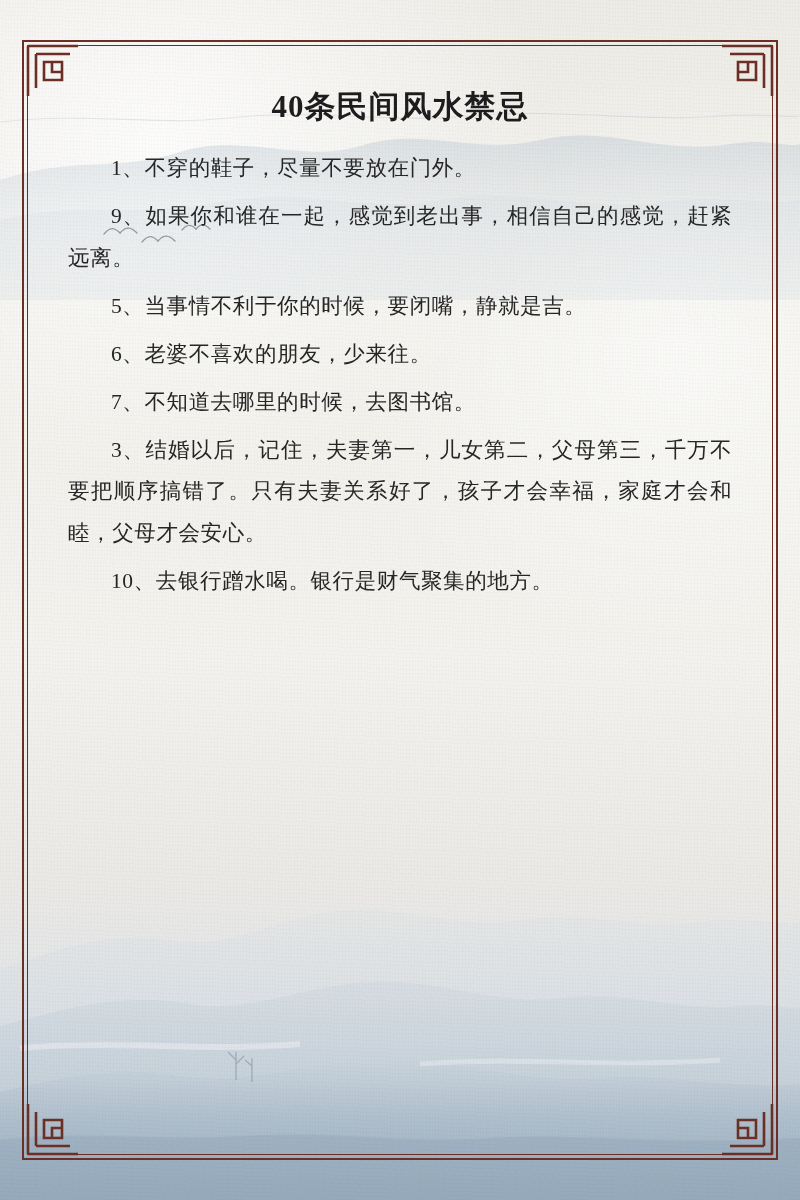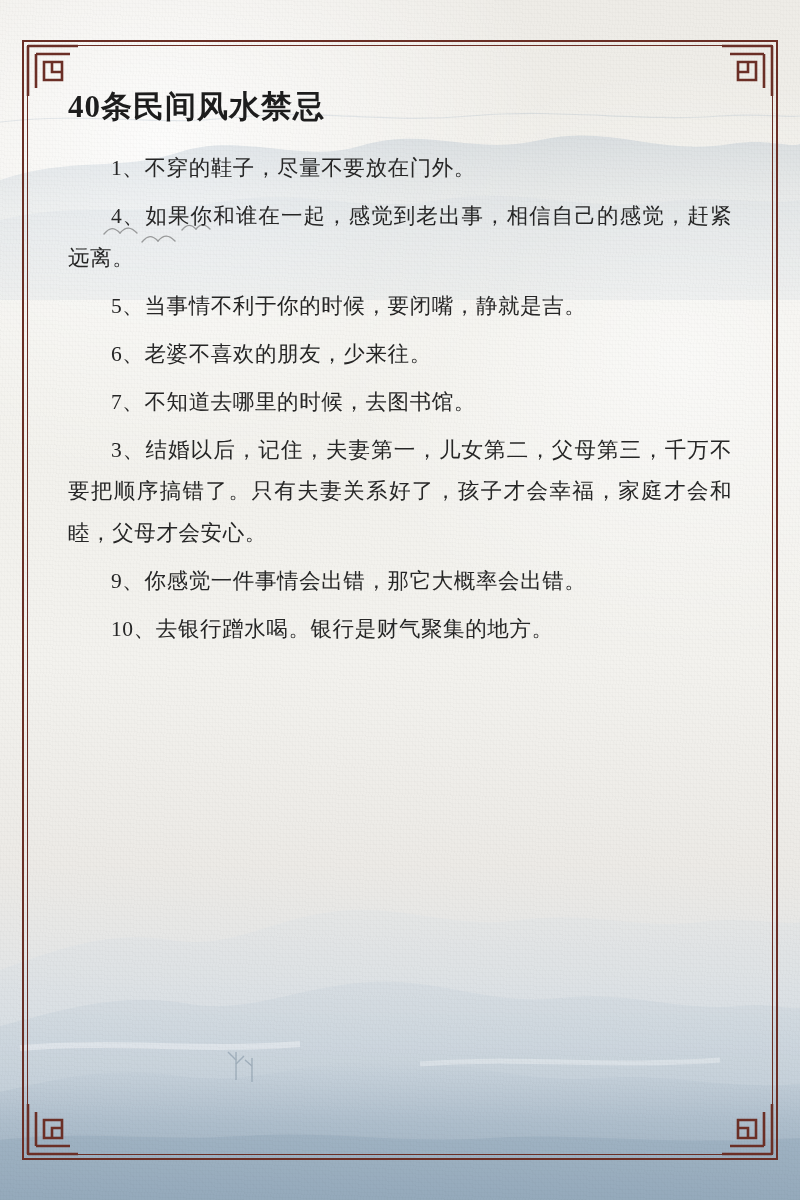--- a/index.html
+++ b/index.html
@@ -85,20 +85,21 @@
     position: absolute;
     left: 44px; top: 56px;
     width: 712px;
     height: 1088px;
     box-sizing: border-box;
     padding: 16px 24px 0 24px;
   }
 
   .doc-title {
     margin: 0;
+    text-align: center;
     font-size: 31px;
     font-weight: bold;
     letter-spacing: 1px;
     color: #1d1d1d;
     padding-top: 14px;
     padding-bottom: 10px;
     text-shadow: 0 1px 0 rgba(255,255,255,0.5);
   }
 
   .list {
@@ -234,23 +235,22 @@
       <path d="M10,10 L10,44"></path>
       <path d="M18,18 L18,36 L36,36 L36,18 Z"></path>
       <path d="M26,18 L26,28 L36,28"></path>
     </g>
   </svg>
 
   <div class="content">
     <h1 class="doc-title">40条民间风水禁忌</h1>
     <ul class="list">
       <li>1、不穿的鞋子，尽量不要放在门外。</li>
-      <li>4、如果你和谁在一起，感觉到老出事，相信自己的感觉，赶紧远离。</li>
+      <li>9、如果你和谁在一起，感觉到老出事，相信自己的感觉，赶紧远离。</li>
       <li>5、当事情不利于你的时候，要闭嘴，静就是吉。</li>
       <li>6、老婆不喜欢的朋友，少来往。</li>
       <li>7、不知道去哪里的时候，去图书馆。</li>
       <li>3、结婚以后，记住，夫妻第一，儿女第二，父母第三，千万不要把顺序搞错了。只有夫妻关系好了，孩子才会幸福，家庭才会和睦，父母才会安心。</li>
-      <li>9、你感觉一件事情会出错，那它大概率会出错。</li>
       <li>10、去银行蹭水喝。银行是财气聚集的地方。</li>
     </ul>
   </div>
 
 </div>
 
 </body></html>

